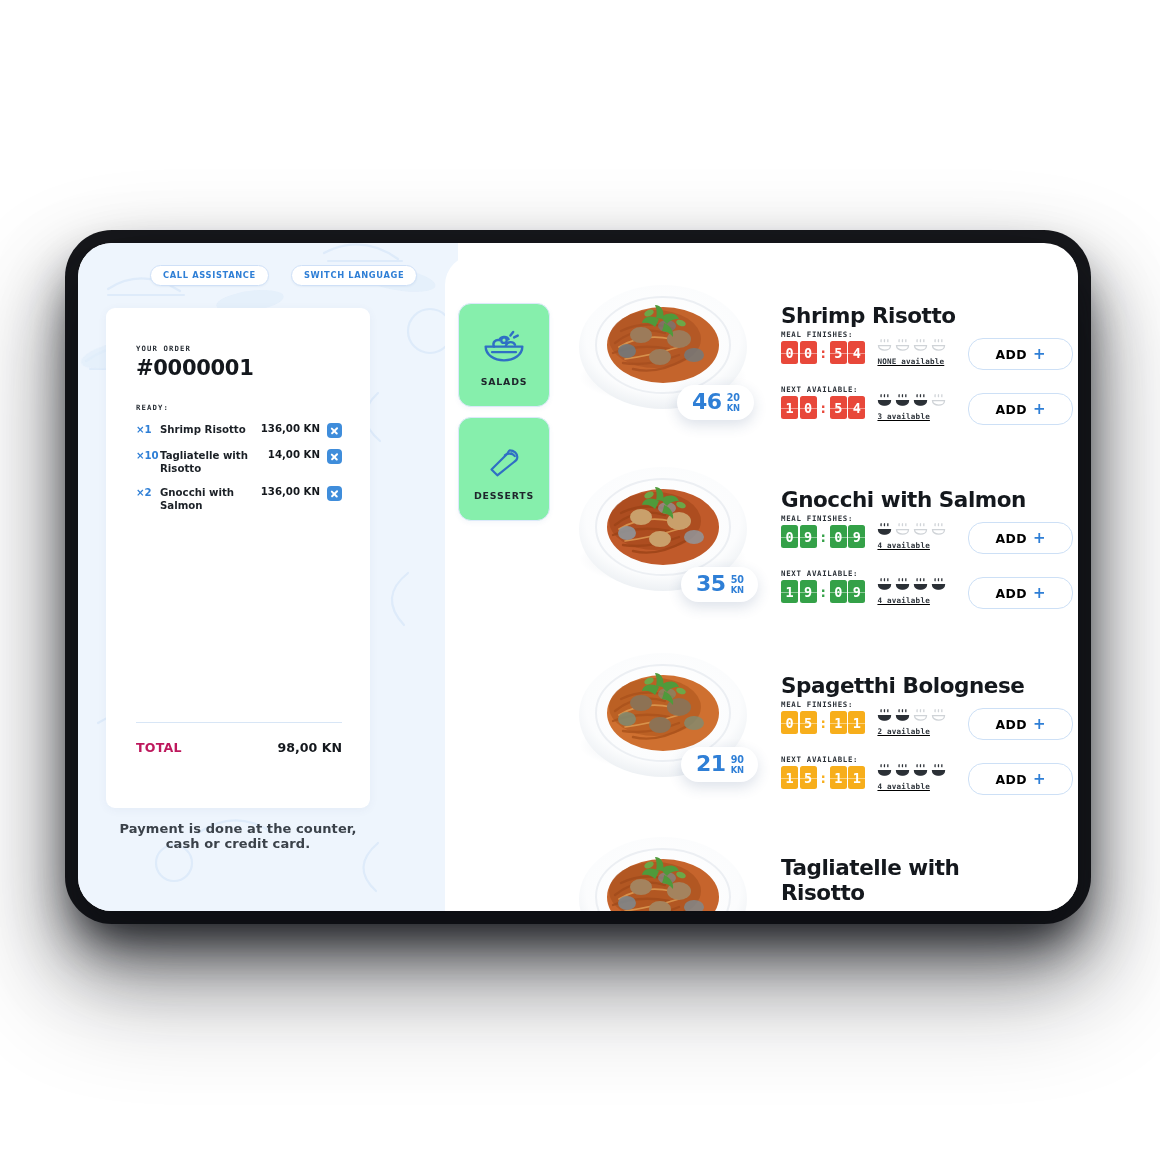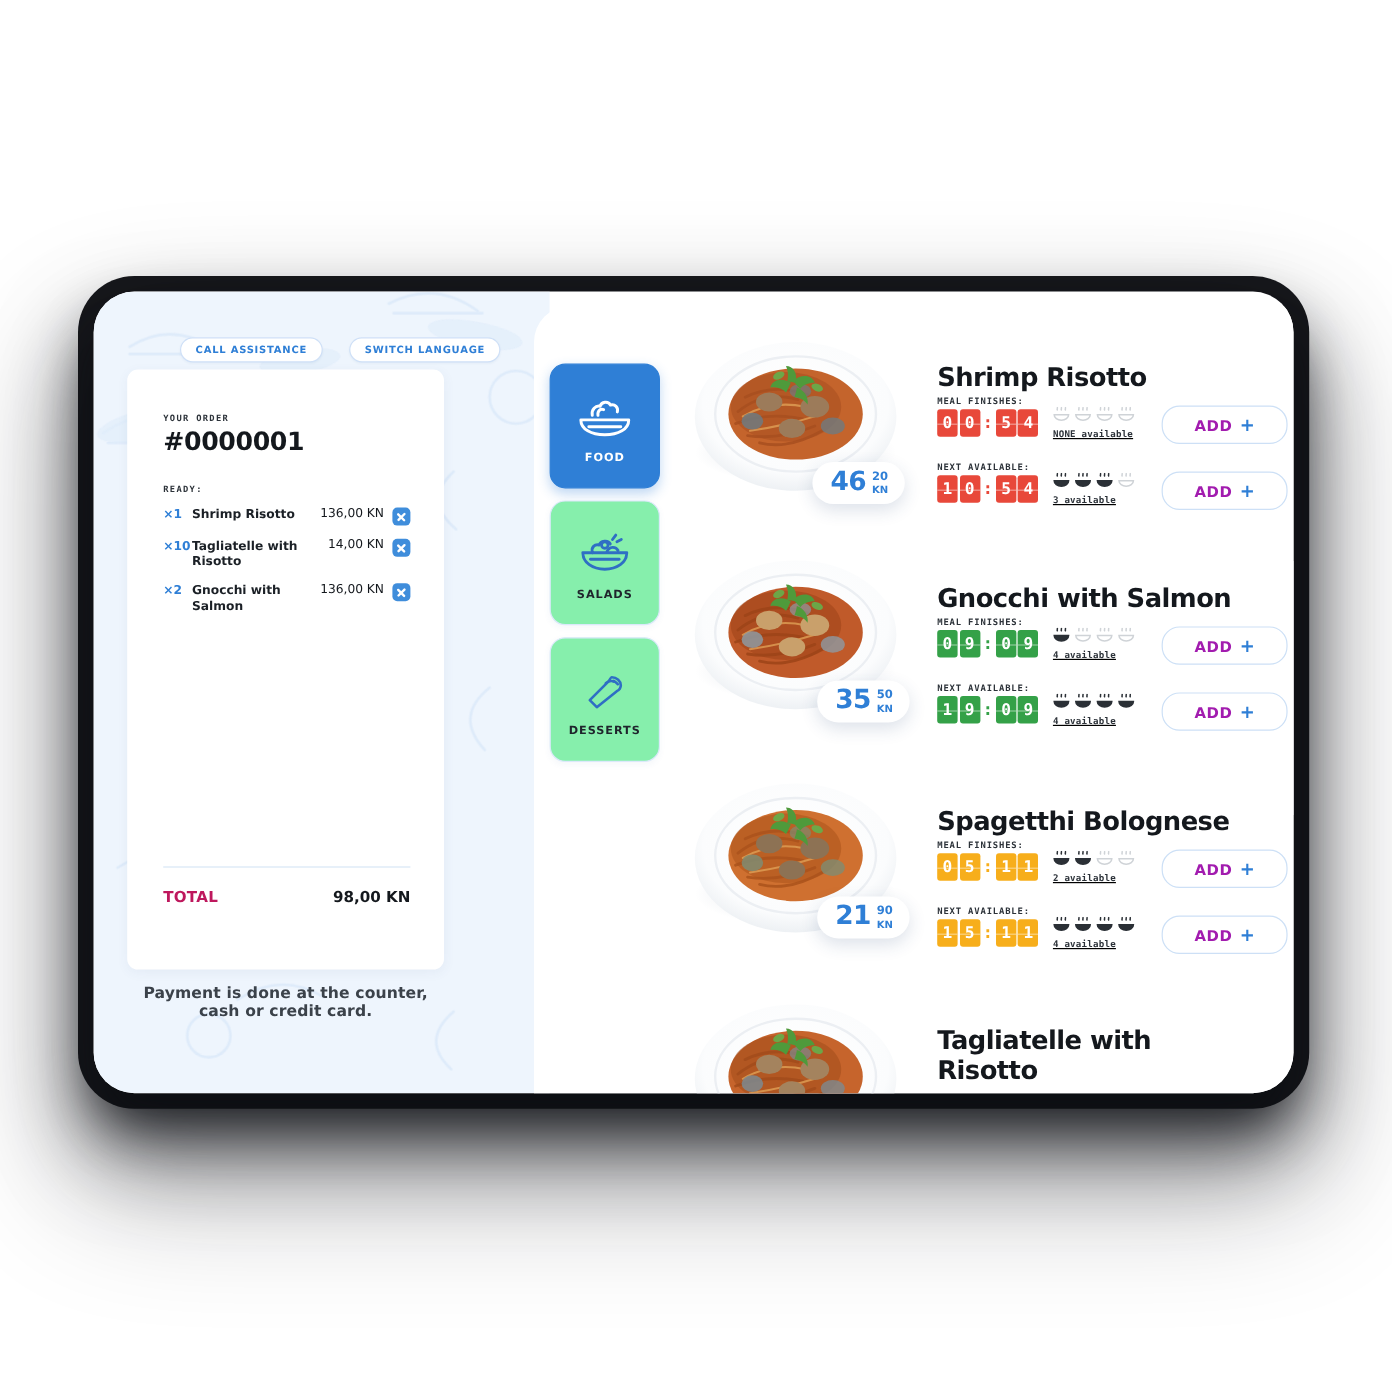--- a/index.html
+++ b/index.html
@@ -29,21 +29,20 @@
   }
   .left-pane svg.deco{position:absolute;left:0;top:0;width:380px;height:668px;opacity:.85;}
 
   
   .top-pills{position:absolute;left:72px;top:22px;display:flex;gap:22px;z-index:4;}
   .pill{
     background:#ffffff;border:1px solid #cfe0f7;border-radius:20px;
     padding:5px 12px 6px;color:#2f7fd6;font-size:8.3px;font-weight:700;
     letter-spacing:.65px;white-space:nowrap;line-height:1;
     box-shadow:0 1px 2px rgba(40,80,140,.06);
-    margin-top:16px;
   }
 
   
   .order-card{
     position:absolute;left:28px;top:65px;width:264px;height:500px;
     background:#ffffff;border-radius:9px;z-index:3;
     box-shadow:0 2px 10px rgba(60,90,140,.06);
   }
   .oc-inner{position:absolute;left:30px;top:36px;right:28px;}
   .lbl-mini{
@@ -59,21 +58,21 @@
   .item-row{display:flex;align-items:flex-start;margin-bottom:11px;}
   .qty{
     color:#2f7fd6;font-size:10.2px;font-weight:700;width:24px;flex:0 0 24px;
     padding-top:1px;
   }
   .iname{
     flex:1;color:#1b2026;font-size:10.2px;font-weight:700;line-height:13px;
     padding-right:4px;
   }
   .iprice{
-    color:#14181d;font-size:10.2px;font-weight:400;white-space:nowrap;
+    color:#14181d;font-size:10.2px;font-weight:700;white-space:nowrap;
     padding-top:0px;
   }
   .xbtn{
     margin-left:7px;width:15px;height:15px;border-radius:4px;background:#3f8ddb;
     flex:0 0 15px;position:relative;
   }
   .xbtn:before,.xbtn:after{
     content:"";position:absolute;left:3.2px;top:7px;width:8.6px;height:1.6px;
     background:#fff;border-radius:1px;
   }
@@ -165,21 +164,21 @@
   .bowls{display:flex;gap:3px;align-items:center;height:15px;}
   .atext{
     font-family:"DejaVu Sans Mono","Liberation Mono",monospace;
     font-size:7.6px;font-weight:700;color:#2c3239;letter-spacing:.2px;margin-top:2px;
   }
   .addbtn{
     position:absolute;width:103px;height:30px;border-radius:15px;background:#fff;
     border:1.3px solid #cde0f6;display:flex;align-items:center;justify-content:center;
     gap:6px;
   }
-  .addbtn .atxt{font-size:12.4px;font-weight:800;color:#a21caf;letter-spacing:.5px;}
+  .addbtn .atxt{font-size:12.4px;font-weight:800;color:#000000;letter-spacing:.5px;}
   .addbtn .aplus{font-size:15px;font-weight:800;color:#2f7fd6;line-height:12px;}
 </style>
 </head>
 <body>
 
 <div class="stage">
   <div class="device">
 
     <div class="left-pane">
       <svg class="deco" viewBox="0 0 380 668">
@@ -728,31 +727,20 @@
                   </g>
                 </g>
               </svg></div>
             <div class="dtitle" style="top:600px;width:200px;">Tagliatelle with Risotto</div>
           </div>
         </div>
 
     </div>
 
     <div class="rail" id="cat-rail">
-        <div class="cat active">
-          <div class="ico">
-            <svg viewBox="0 0 48 40" width="46" height="38" fill="none" stroke="#ffffff" stroke-width="2.6" stroke-linecap="round" stroke-linejoin="round">
-              <path d="M13 18c-1-5 3-9 7-8 1-4 7-5 9-1 4-1 7 2 6 6"></path>
-              <path d="M18 18c-.5-4 2-6 5-5"></path>
-              <path d="M3 22h42c0 8-9 13-21 13S3 30 3 22z"></path>
-              <path d="M10 28h28"></path>
-            </svg>
-          </div>
-          <div class="cname">FOOD</div>
-        </div>
         <div class="cat">
           <div class="ico">
             <svg viewBox="0 0 48 40" width="44" height="37" fill="none" stroke="#2f6fc4" stroke-width="2.6" stroke-linecap="round" stroke-linejoin="round">
               <path d="M4 19h40c0 9-9 15-20 15S4 28 4 19z"></path>
               <path d="M11 25h26"></path>
               <path d="M13 19c-2-5 2-8 6-7 1-4 8-5 10-1"></path>
               <path d="M26 18c2-5 8-5 10-1"></path>
               <circle cx="24" cy="12" r="3"></circle>
               <path d="M31 7l3-4M35 9l4-2"></path>
             </svg>

